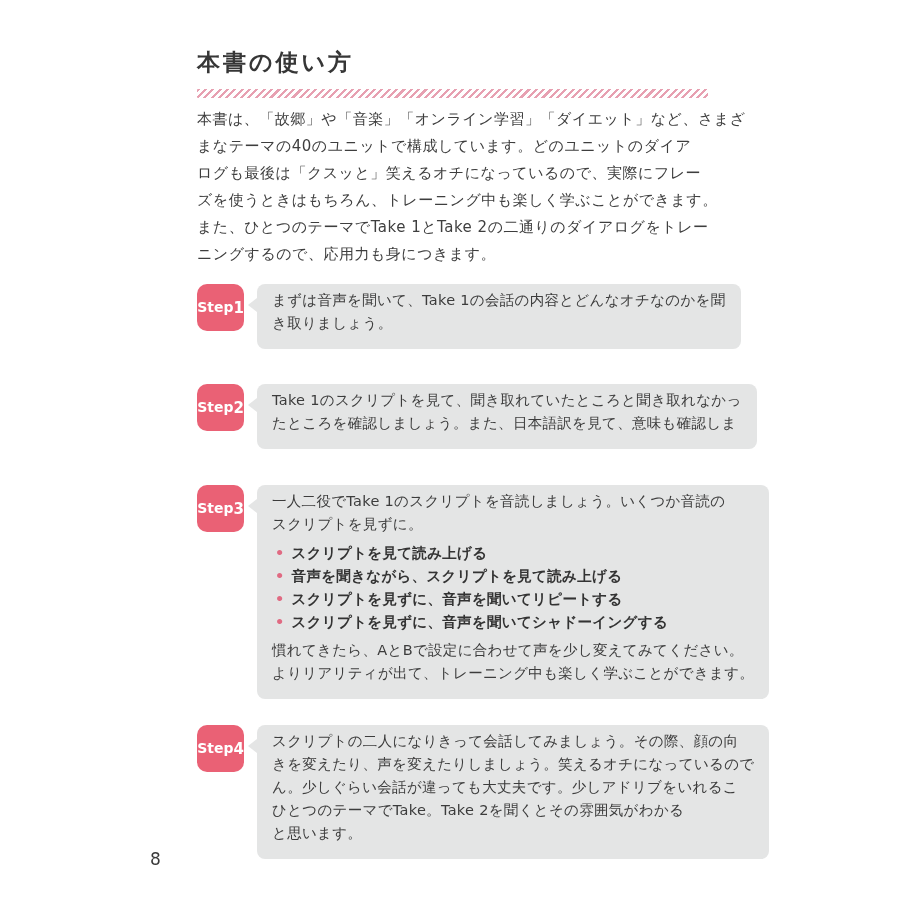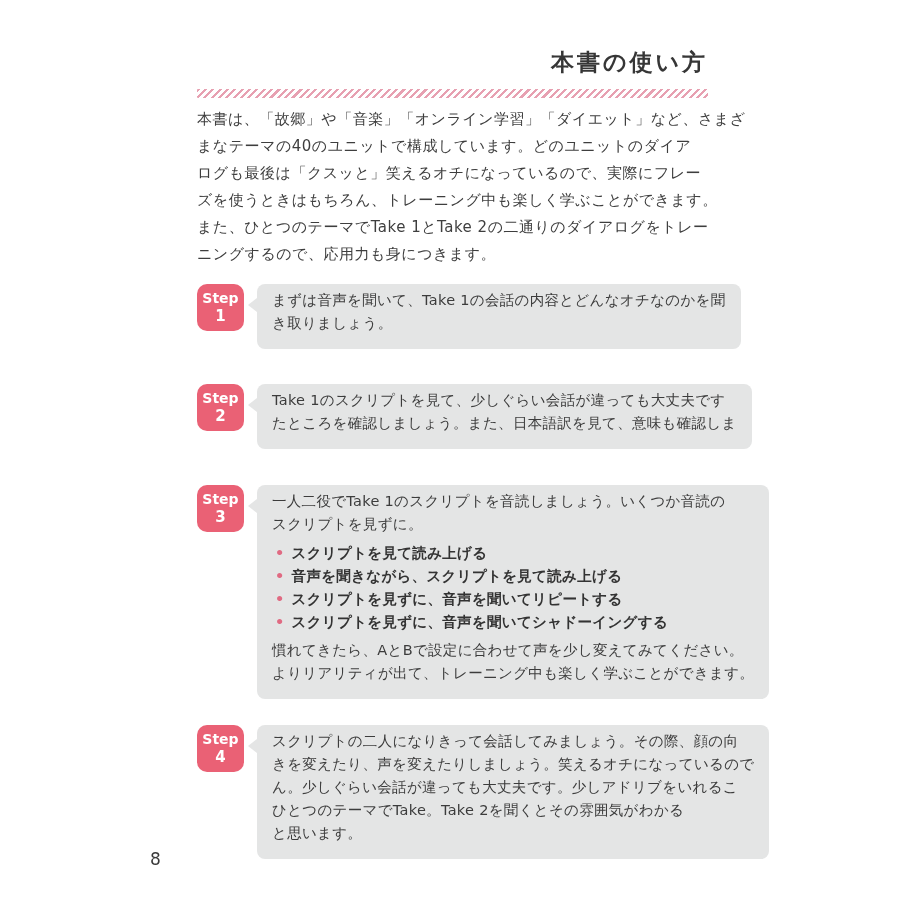--- a/index.html
+++ b/index.html
@@ -2,39 +2,39 @@
 <html style="--accent: #ea6175; --stripe: #e7a0b1; --bullet: #e06a82; --box: #e4e5e5;"><head>
 <meta charset="utf-8">
 <style>
   html,body{margin:0;padding:0;background:#fff;}
   .canvas{
     position:relative;width:900px;height:900px;background:#fff;overflow:hidden;
     font-family:"DejaVu Sans","Liberation Sans",sans-serif;color:#3e3e3e;
   }
   .content{position:absolute;left:197px;top:46px;width:511px;}
   .title{
-    text-align:right;font-size:23px;font-weight:600;letter-spacing:3px;
+    text-align:left;font-size:23px;font-weight:600;letter-spacing:3px;
     color:#363636;line-height:32px;
   }
   .stripe{
     height:9px;margin-top:11px;border-radius:1px;
     background:repeating-linear-gradient(135deg,
       var(--stripe) 0px, var(--stripe) 2.2px,
       #ffffff 2.2px, #ffffff 5.2px);
   }
   .intro{margin-top:8px;font-size:15px;line-height:27px;letter-spacing:0.5px;}
   .line{white-space:nowrap;}
   .step-row{display:flex;align-items:flex-start;}
   .row-1{margin-top:16px;}
   .row-2{margin-top:35px;}
   .row-3{margin-top:36px;}
   .row-4{margin-top:26px;}
   .badge{
     flex:0 0 47px;width:47px;height:47px;border-radius:10px;
-    background:var(--accent);color:#fff;display:flex;flex-direction:column;
+    background:var(--accent);color:#fff;display:flex;flex-direction:row;
     align-items:center;justify-content:center;font-weight:bold;text-align:center;
   }
   .badge .lbl{font-size:14px;line-height:17px;}
   .badge .num{font-size:15px;line-height:18px;}
   .bubble{
     position:relative;flex:1;margin-left:13px;background:var(--box);
     border-radius:8px;padding:5px 15px 14px;font-size:14.5px;line-height:23px;
     letter-spacing:0.3px;color:#3c3c3c;
   }
   .bubble::before{
@@ -75,21 +75,21 @@
         <div class="line">き取りましょう。</div>
       </div>
     </div>
 
     <div class="step-row row-2">
       <div class="badge">
         <span class="lbl">Step</span>
         <span class="num">2</span>
       </div>
       <div class="bubble">
-        <div class="line">Take 1のスクリプトを見て、少しぐらい会話が違っても大丈夫です</div>
+        <div class="line">Take 1のスクリプトを見て、聞き取れていたところと聞き取れなかっ</div>
         <div class="line">たところを確認しましょう。また、日本語訳を見て、意味も確認しま</div>
       </div>
     </div>
 
     <div class="step-row row-3">
       <div class="badge">
         <span class="lbl">Step</span>
         <span class="num">3</span>
       </div>
       <div class="bubble">

